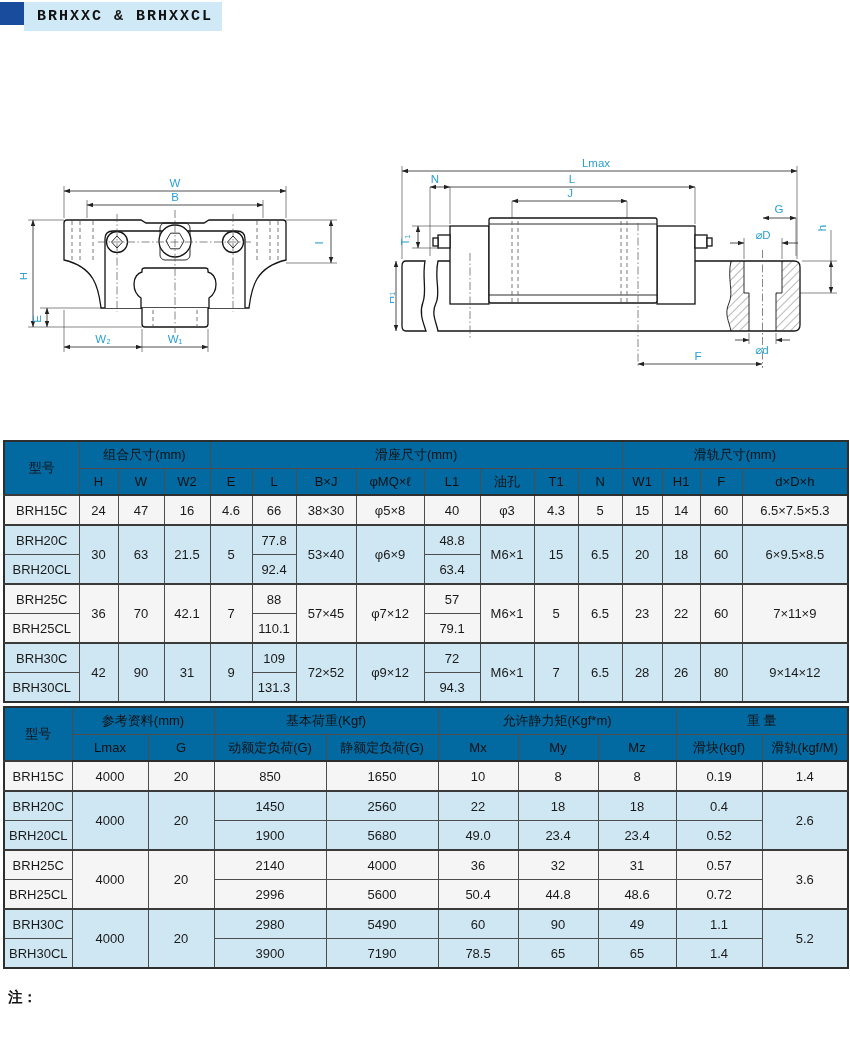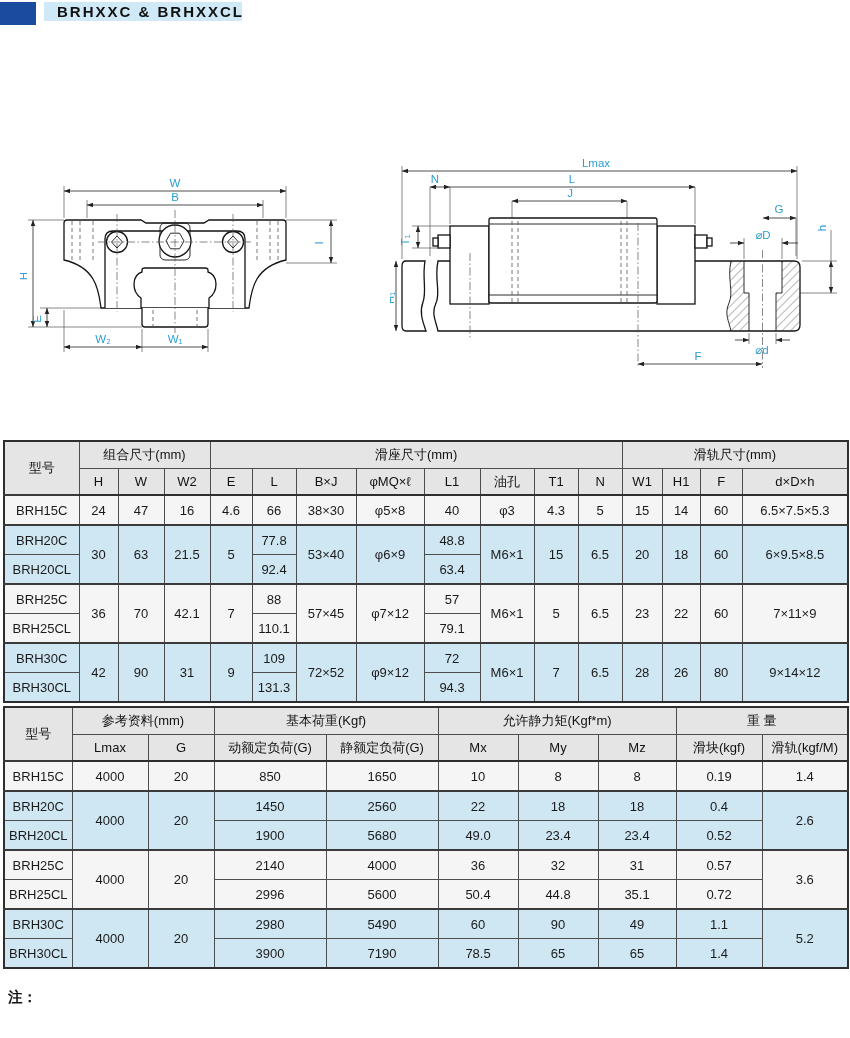--- a/index.html
+++ b/index.html
@@ -4,43 +4,43 @@
 <style>
   html,body{margin:0;padding:0;}
   body{
     width:850px;height:1038px;position:relative;background:#fff;
     font-family:"Liberation Sans","DejaVu Sans",sans-serif;color:#1a1a1a;
     overflow:hidden;
   }
   
   .hdr{position:absolute;left:0;top:0;height:30px;width:850px;}
   .hdr-square{position:absolute;left:0;top:2px;width:36px;height:23px;background:#1a4c9e;}
-  .hdr-bar{position:absolute;left:44px;top:2px;width:198px;height:19px;background:#cfe9f7;
-    display:flex;align-items:center;}
+  .hdr-bar{position:absolute;left:24px;top:2px;width:198px;height:29px;background:#cfe9f7;
+    display:flex;align-items:center;font-family:Liberation Mono, monospace;}
   .hdr-title{font-size:15px;font-weight:bold;letter-spacing:2px;padding-left:13px;color:#111;
     white-space:nowrap;}
   
   .draw{position:absolute;}
   #dl{left:20px;top:160px;}
   #dr{left:390px;top:128px;}
   svg text{font-family:"Liberation Sans","DejaVu Sans",sans-serif;font-size:11.5px;fill:#2b9fd4;}
   .olf{stroke:#151515;stroke-width:1.3;fill:#fff;}
   .thin{stroke:#151515;stroke-width:0.9;fill:none;}
   .ext{stroke:#555;stroke-width:0.7;fill:none;}
   .dim{stroke:#222;stroke-width:0.8;fill:none;}
   .cl{stroke:#555;stroke-width:0.7;fill:none;stroke-dasharray:8 2.5 1.5 2.5;}
   .hid{stroke:#555;stroke-width:0.8;fill:none;stroke-dasharray:4 3;}
   
   table{border-collapse:collapse;table-layout:fixed;position:absolute;left:3px;width:844px;
     font-size:13px;}
   #t1{top:440px;}
   #t2{top:706px;}
   th,td{border:1px solid #4d4d4d;text-align:center;vertical-align:middle;padding:0;
     overflow:hidden;white-space:nowrap;}
-  th{background:#e5e5e5;font-weight:normal;color:#111;}
+  th{background:#0369a1;font-weight:normal;color:#111;}
   tr.h1 th{height:26px;}
   tr.h2 th{height:25px;}
   td{height:28px;}
   table{border:2px solid #2e2e2e;}
   tr.h2 th{border-bottom:2px solid #2e2e2e;}
   tr.g td{border-top:2px solid #3a3a3a;}
   .w td{background:#f5f5f5;}
   .b td{background:#cfe7f3;}
   
   .notes{position:absolute;left:8px;top:986px;display:flex;font-size:14.5px;color:#111;
@@ -443,21 +443,21 @@
     <td>31</td>
     <td>0.57</td>
     <td rowspan="2">3.6</td>
   </tr>
   <tr class="w">
     <td>BRH25CL</td>
     <td>2996</td>
     <td>5600</td>
     <td>50.4</td>
     <td>44.8</td>
-    <td>35.1</td>
+    <td>48.6</td>
     <td>0.72</td>
   </tr>
   <tr class="b g">
     <td>BRH30C</td>
     <td rowspan="2">4000</td>
     <td rowspan="2">20</td>
     <td>2980</td>
     <td>5490</td>
     <td>60</td>
     <td>90</td>

